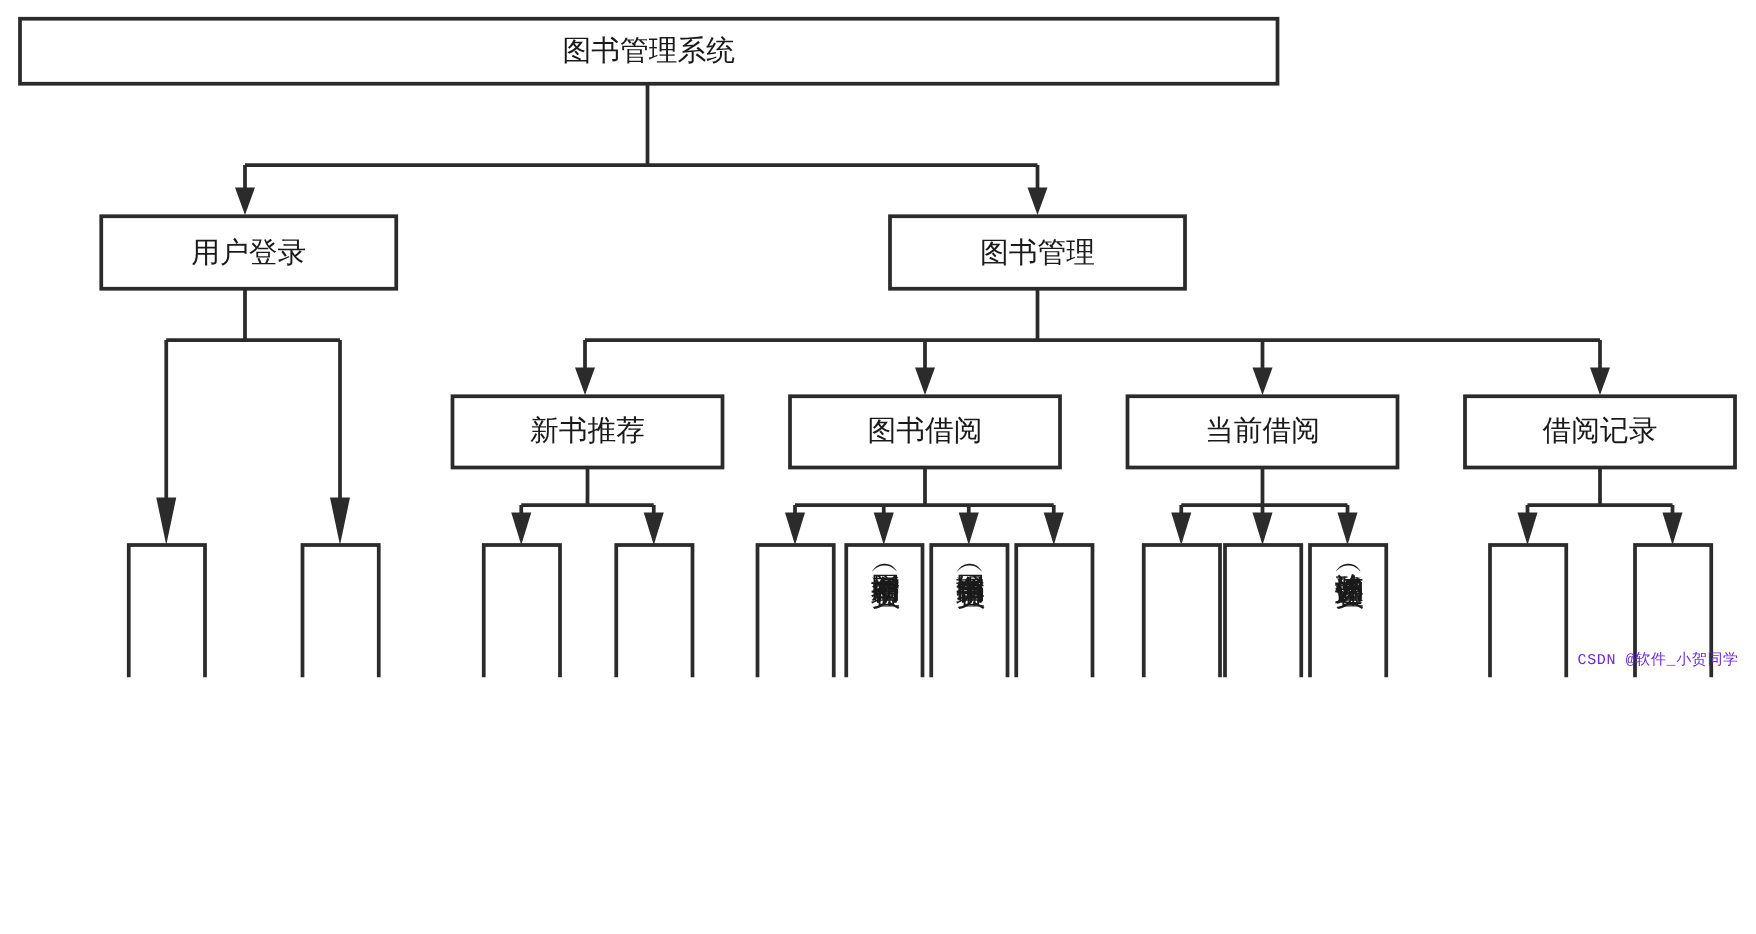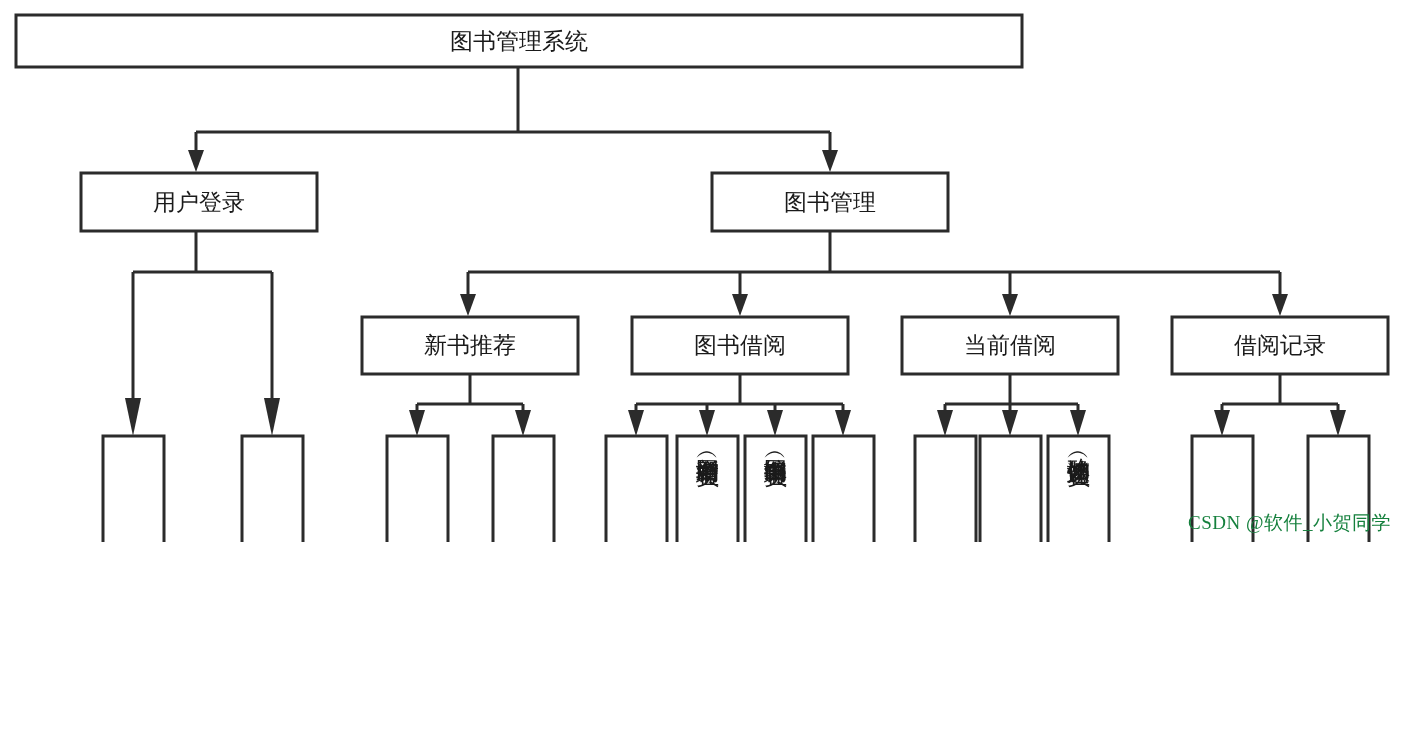--- a/index.html
+++ b/index.html
@@ -63,23 +63,23 @@
     font-size: 23px;
     line-height: 1.0;
     color: #1a1a1a;
     letter-spacing: 1px;
     white-space: nowrap;
   }
   .watermark {
     position: absolute;
     right: 14px;
     bottom: 6px;
-    font-family: Liberation Serif, serif;
-    font-size: 19px;
-    color: #15803d;
+    font-family: Liberation Mono, monospace;
+    font-size: 12px;
+    color: #6d28d9;
     letter-spacing: 0.5px;
     white-space: nowrap;
     pointer-events: none;
   }
 </style>
 </head>
 <body>
 
 <div id="diagram-root">
 

